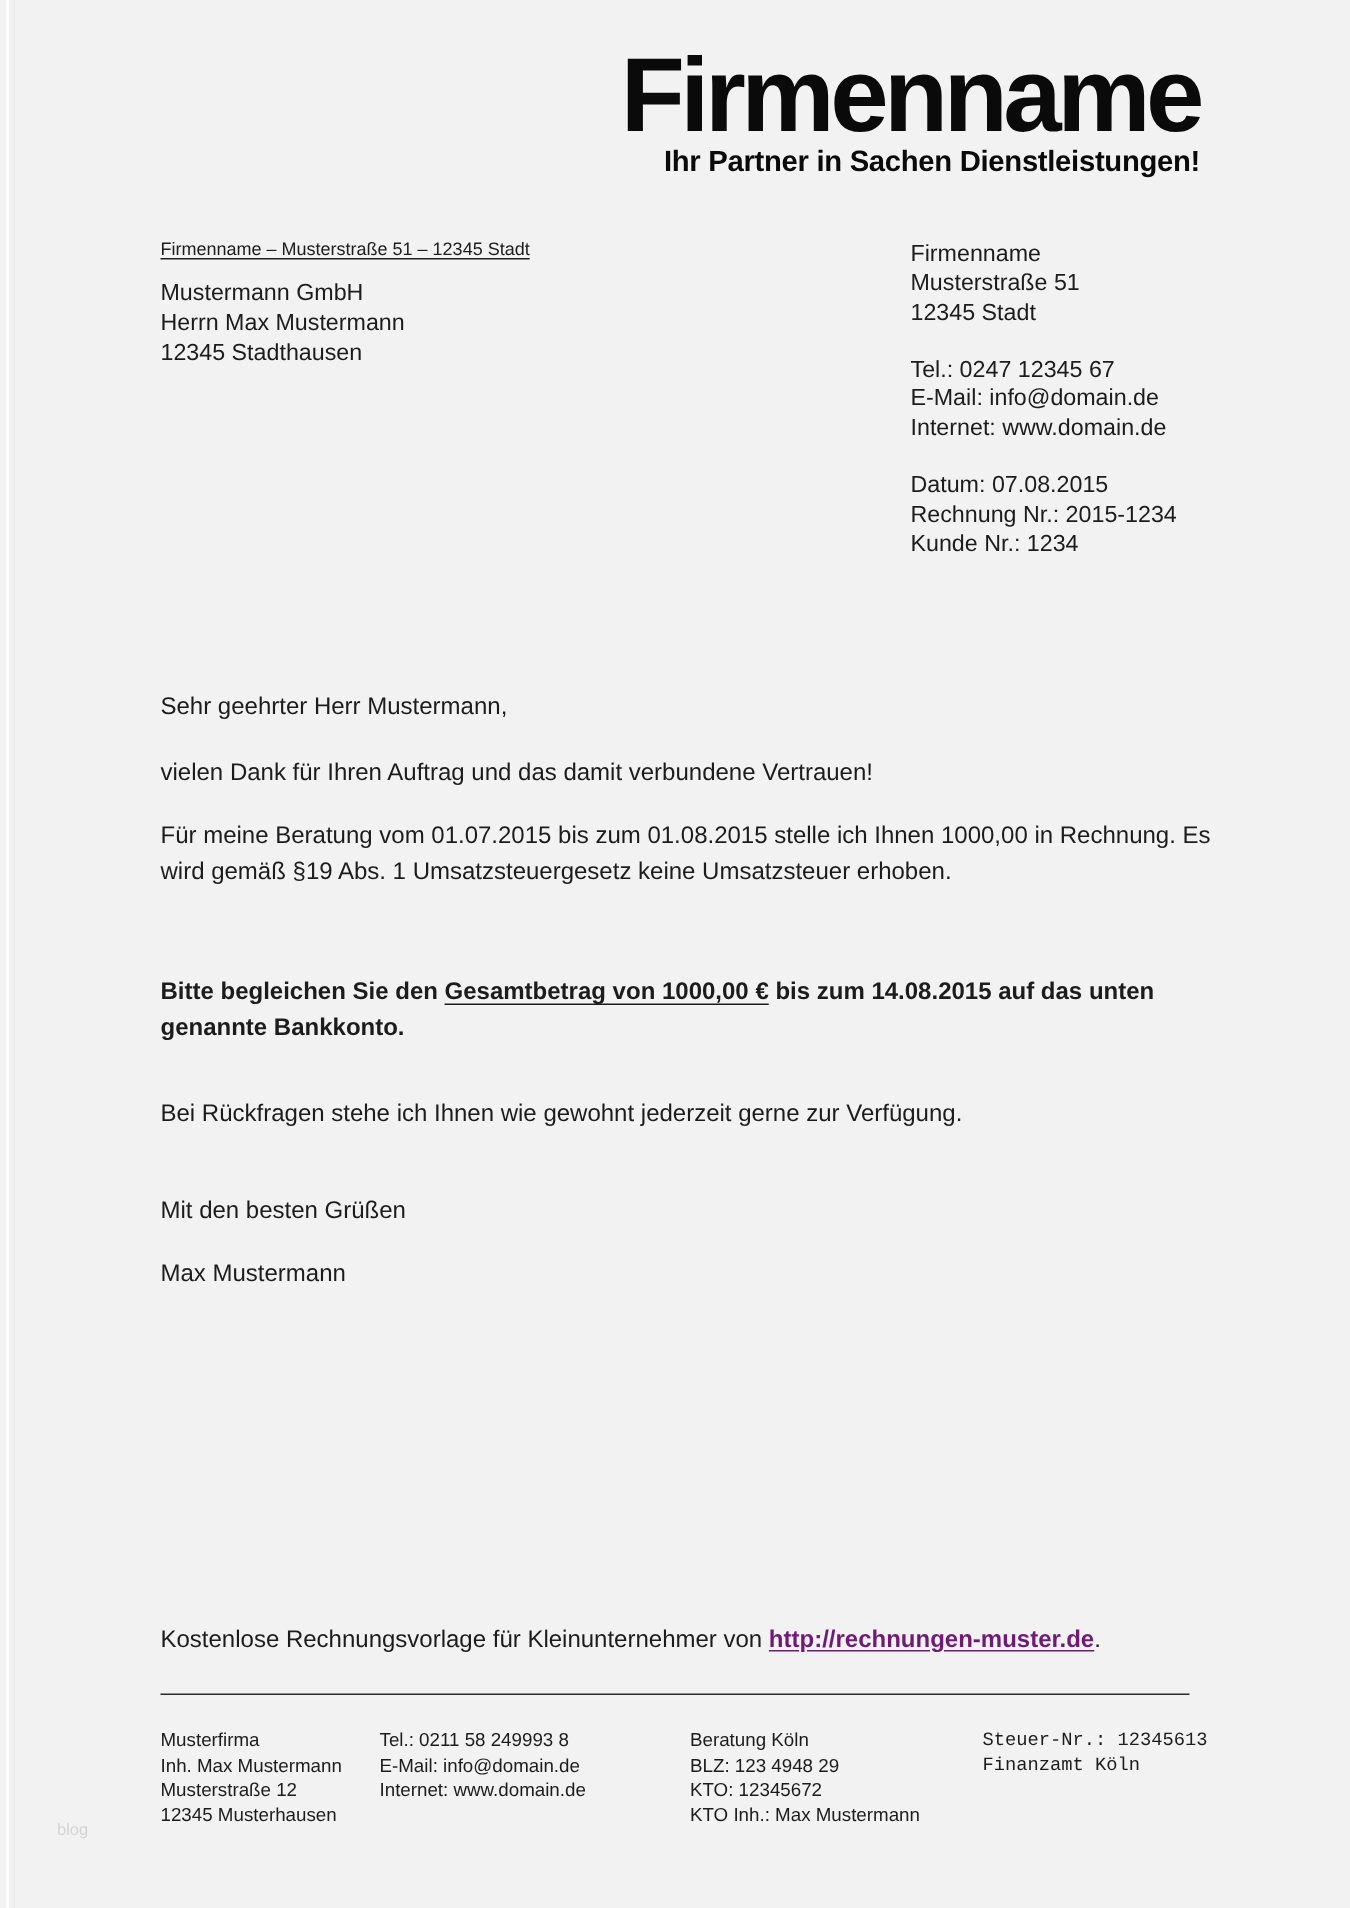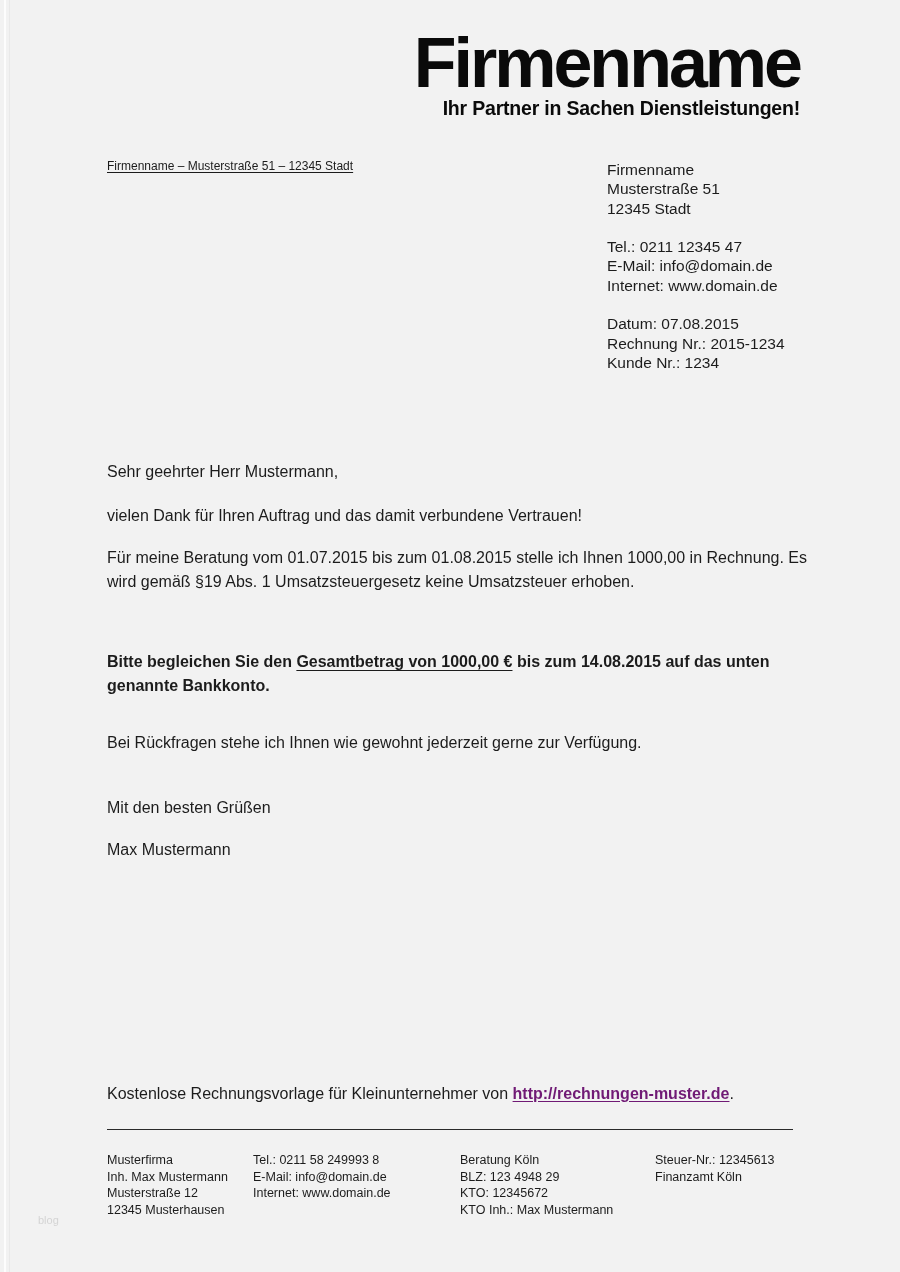--- a/index.html
+++ b/index.html
@@ -83,50 +83,55 @@
     position: absolute; left: 107px; top: 1129px; width: 686px; height: 0;
     border-top: 1.5px solid #2a2a2a;
   }
   .footer-col {
     position: absolute; top: 1152px;
     font-size: 12.5px; line-height: 16.5px; white-space: nowrap;
   }
   .footer-col.c1 { left: 107px; }
   .footer-col.c2 { left: 253px; }
   .footer-col.c3 { left: 460px; }
-  .footer-col.c4 { left: 655px; }
+  .footer-col.c4 { left: 655px; font-family: Liberation Mono, monospace; }
 
   .watermark {
     position: absolute; left: 38px; top: 1214px;
     font-size: 11px; color: #d4d4d4;
   }
 </style>
 </head>
 <body>
 
 <div class="page" style="background: rgb(242, 242, 242); color: rgb(28, 28, 28);">
   <div class="edge-line-outer"></div>
   <div class="edge-line-inner"></div>
 
   <div class="logo">
     <div class="logo-name">Firmenname</div>
     <div class="logo-tagline">Ihr Partner in Sachen Dienstleistungen!</div>
   </div>
 
   <div class="sender-line">Firmenname – Musterstraße 51 – 12345 Stadt</div>
 
+  <div class="recipient">
+    <div>Mustermann GmbH</div>
+    <div>Herrn Max Mustermann</div>
+    <div>12345 Stadthausen</div>
+  </div>
 
   <div class="company-info">
     <div class="group">
       <div>Firmenname</div>
       <div>Musterstraße 51</div>
       <div>12345 Stadt</div>
     </div>
     <div class="group">
-      <div>Tel.: 0211 12345 47</div>
+      <div>Tel.: 0247 12345 67</div>
       <div>E-Mail: info@domain.de</div>
       <div>Internet: www.domain.de</div>
     </div>
     <div class="group">
       <div>Datum: 07.08.2015</div>
       <div>Rechnung Nr.: 2015-1234</div>
       <div>Kunde Nr.: 1234</div>
     </div>
   </div>
 

